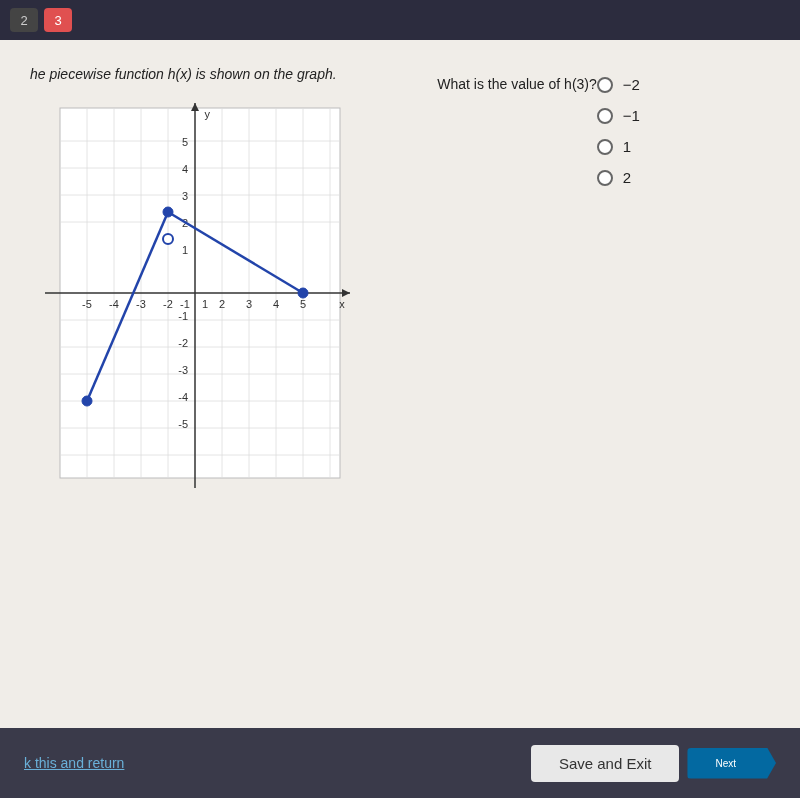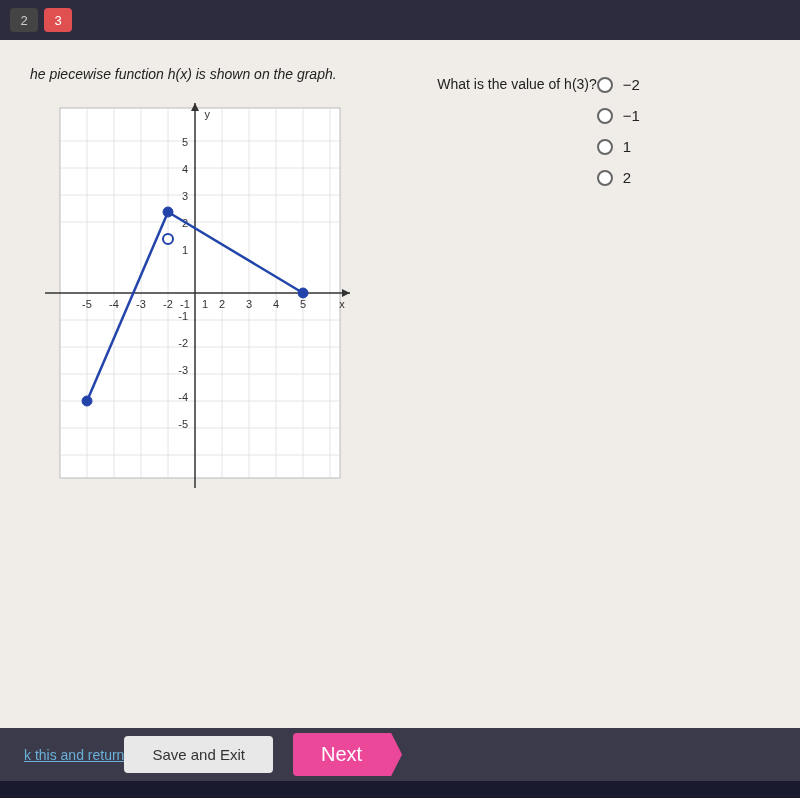--- a/index.html
+++ b/index.html
@@ -104,57 +104,57 @@
       height: 16px;
       border-radius: 50%;
       border: 2px solid #666;
       background: white;
       flex-shrink: 0;
       cursor: pointer;
     }
 
     .bottom-bar {
       width: 100%;
-      height: 53px;
+      height: 70px;
       background: #3a3a4a;
       display: flex;
       align-items: center;
-      justify-content: flex-start;
+      justify-content: space-between;
       padding: 0 24px;
     }
 
     .skip-link {
       color: #6ab0d8;
       font-size: 14px;
       text-decoration: underline;
       cursor: pointer;
     }
 
     .bottom-buttons {
       display: flex;
-      gap: 20px;
+      gap: 8px;
       align-items: center;
     }
 
     .btn-save-exit {
       background: #e8e8e8;
       color: #333;
       border: none;
       padding: 10px 28px;
       font-size: 15px;
       border-radius: 4px;
       cursor: pointer;
     }
 
     .btn-next {
-      background: #ec4899;
+      background: #0369a1;
       color: white;
       border: none;
       padding: 10px 28px;
-      font-size: 20px;
+      font-size: 10px;
       border-radius: 4px;
       cursor: pointer;
       clip-path: polygon(0 0, 90% 0, 100% 50%, 90% 100%, 0 100%);
       padding-right: 40px;
     }
 
     svg.graph {
       width: 330px;
       height: 420px;
     }

